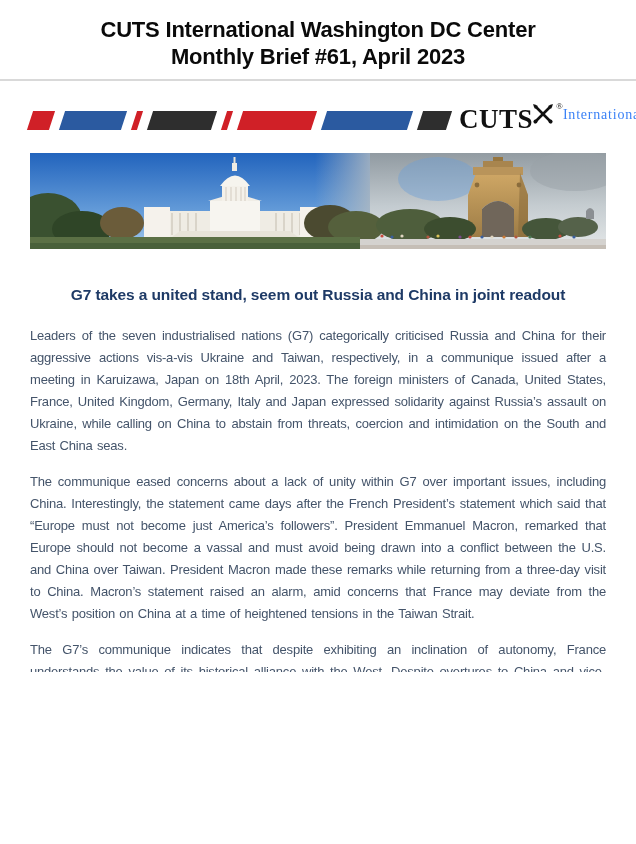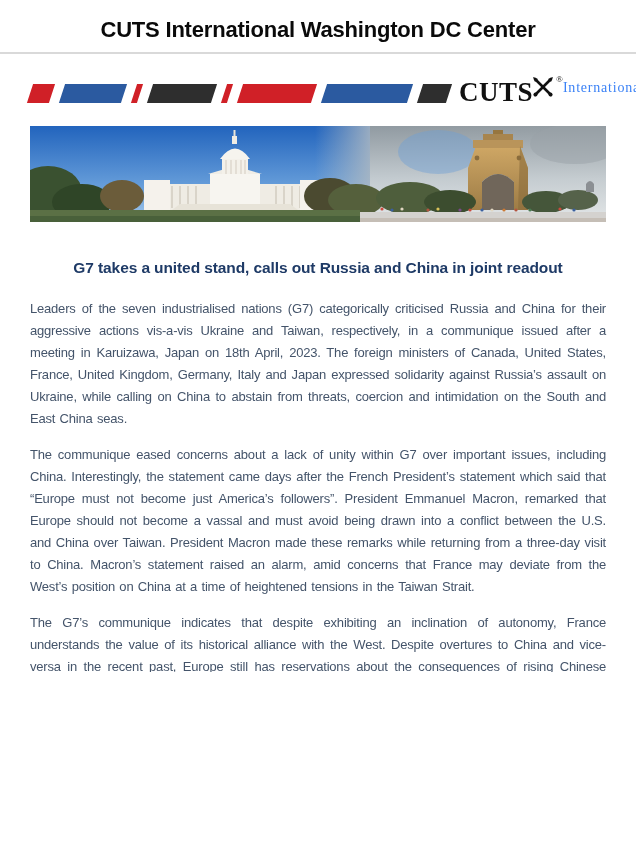--- a/index.html
+++ b/index.html
@@ -77,20 +77,21 @@
     word-spacing: 1px;
   }
 </style>
 </head>
 <body>
 
 <div class="page">
 
   <div class="doc-title">
     <div>CUTS International Washington DC Center</div>
+    <div>Monthly Brief #61, April 2023</div>
   </div>
 
   <hr class="rule">
 
   <div class="brand-row">
     <div class="stripes">
         <div class="stripe" style="width: 22px; background: rgb(208, 32, 39);"></div>
         <div class="stripe" style="width: 62px; background: rgb(43, 90, 160);"></div>
         <div class="stripe" style="width: 6px; background: rgb(208, 32, 39);"></div>
         <div class="stripe" style="width: 64px; background: rgb(46, 46, 46);"></div>
@@ -228,21 +229,21 @@
           <circle cx="500" cy="84" r="1.6" fill="#4a7a52"></circle>
         <circle cx="530" cy="83" r="1.6" fill="#c94a3d"></circle>
           <circle cx="544" cy="84" r="1.6" fill="#3a5f9e"></circle>
       </g>
 
       <rect x="330" y="86" width="246" height="10" fill="#d4d2cf"></rect>
       <rect x="330" y="92" width="246" height="4" fill="#c5beb6"></rect>
     </svg>
   </div>
 
-  <div class="headline">G7 takes a united stand, calls out Russia and China in joint readout</div>
+  <div class="headline">G7 takes a united stand, seem out Russia and China in joint readout</div>
 
   <div class="article">
     <p>Leaders of the seven industrialised nations (G7) categorically criticised Russia and China for their aggressive actions vis-a-vis Ukraine and Taiwan, respectively, in a communique issued after a meeting in Karuizawa, Japan on 18th April, 2023. The foreign ministers of Canada, United States, France, United Kingdom, Germany, Italy and Japan expressed solidarity against Russia’s assault on Ukraine, while calling on China to abstain from threats, coercion and intimidation on the South and East China seas.</p>
     <p>The communique eased concerns about a lack of unity within G7 over important issues, including China. Interestingly, the statement came days after the French President’s statement which said that “Europe must not become just America’s followers”. President Emmanuel Macron, remarked that Europe should not become a vassal and must avoid being drawn into a conflict between the U.S. and China over Taiwan. President Macron made these remarks while returning from a three-day visit to China. Macron’s statement raised an alarm, amid concerns that France may deviate from the West’s position on China at a time of heightened tensions in the Taiwan Strait.</p>
     <p>The G7’s communique indicates that despite exhibiting an inclination of autonomy, France understands the value of its historical alliance with the West. Despite overtures to China and vice-versa in the recent past, Europe still has reservations about the consequences of rising Chinese influence. While the war in Ukraine does not seem to have an end in sight, the G7 is holding its ground on its deploration of Russian aggression, since it began more than a year ago. In a fractured world order marked by stark divisions, nations may have to forego their independent stance on certain issues by aligning themselves in favour of historical alliances.</p>
   </div>
 
 </div>
 
 </body></html>

